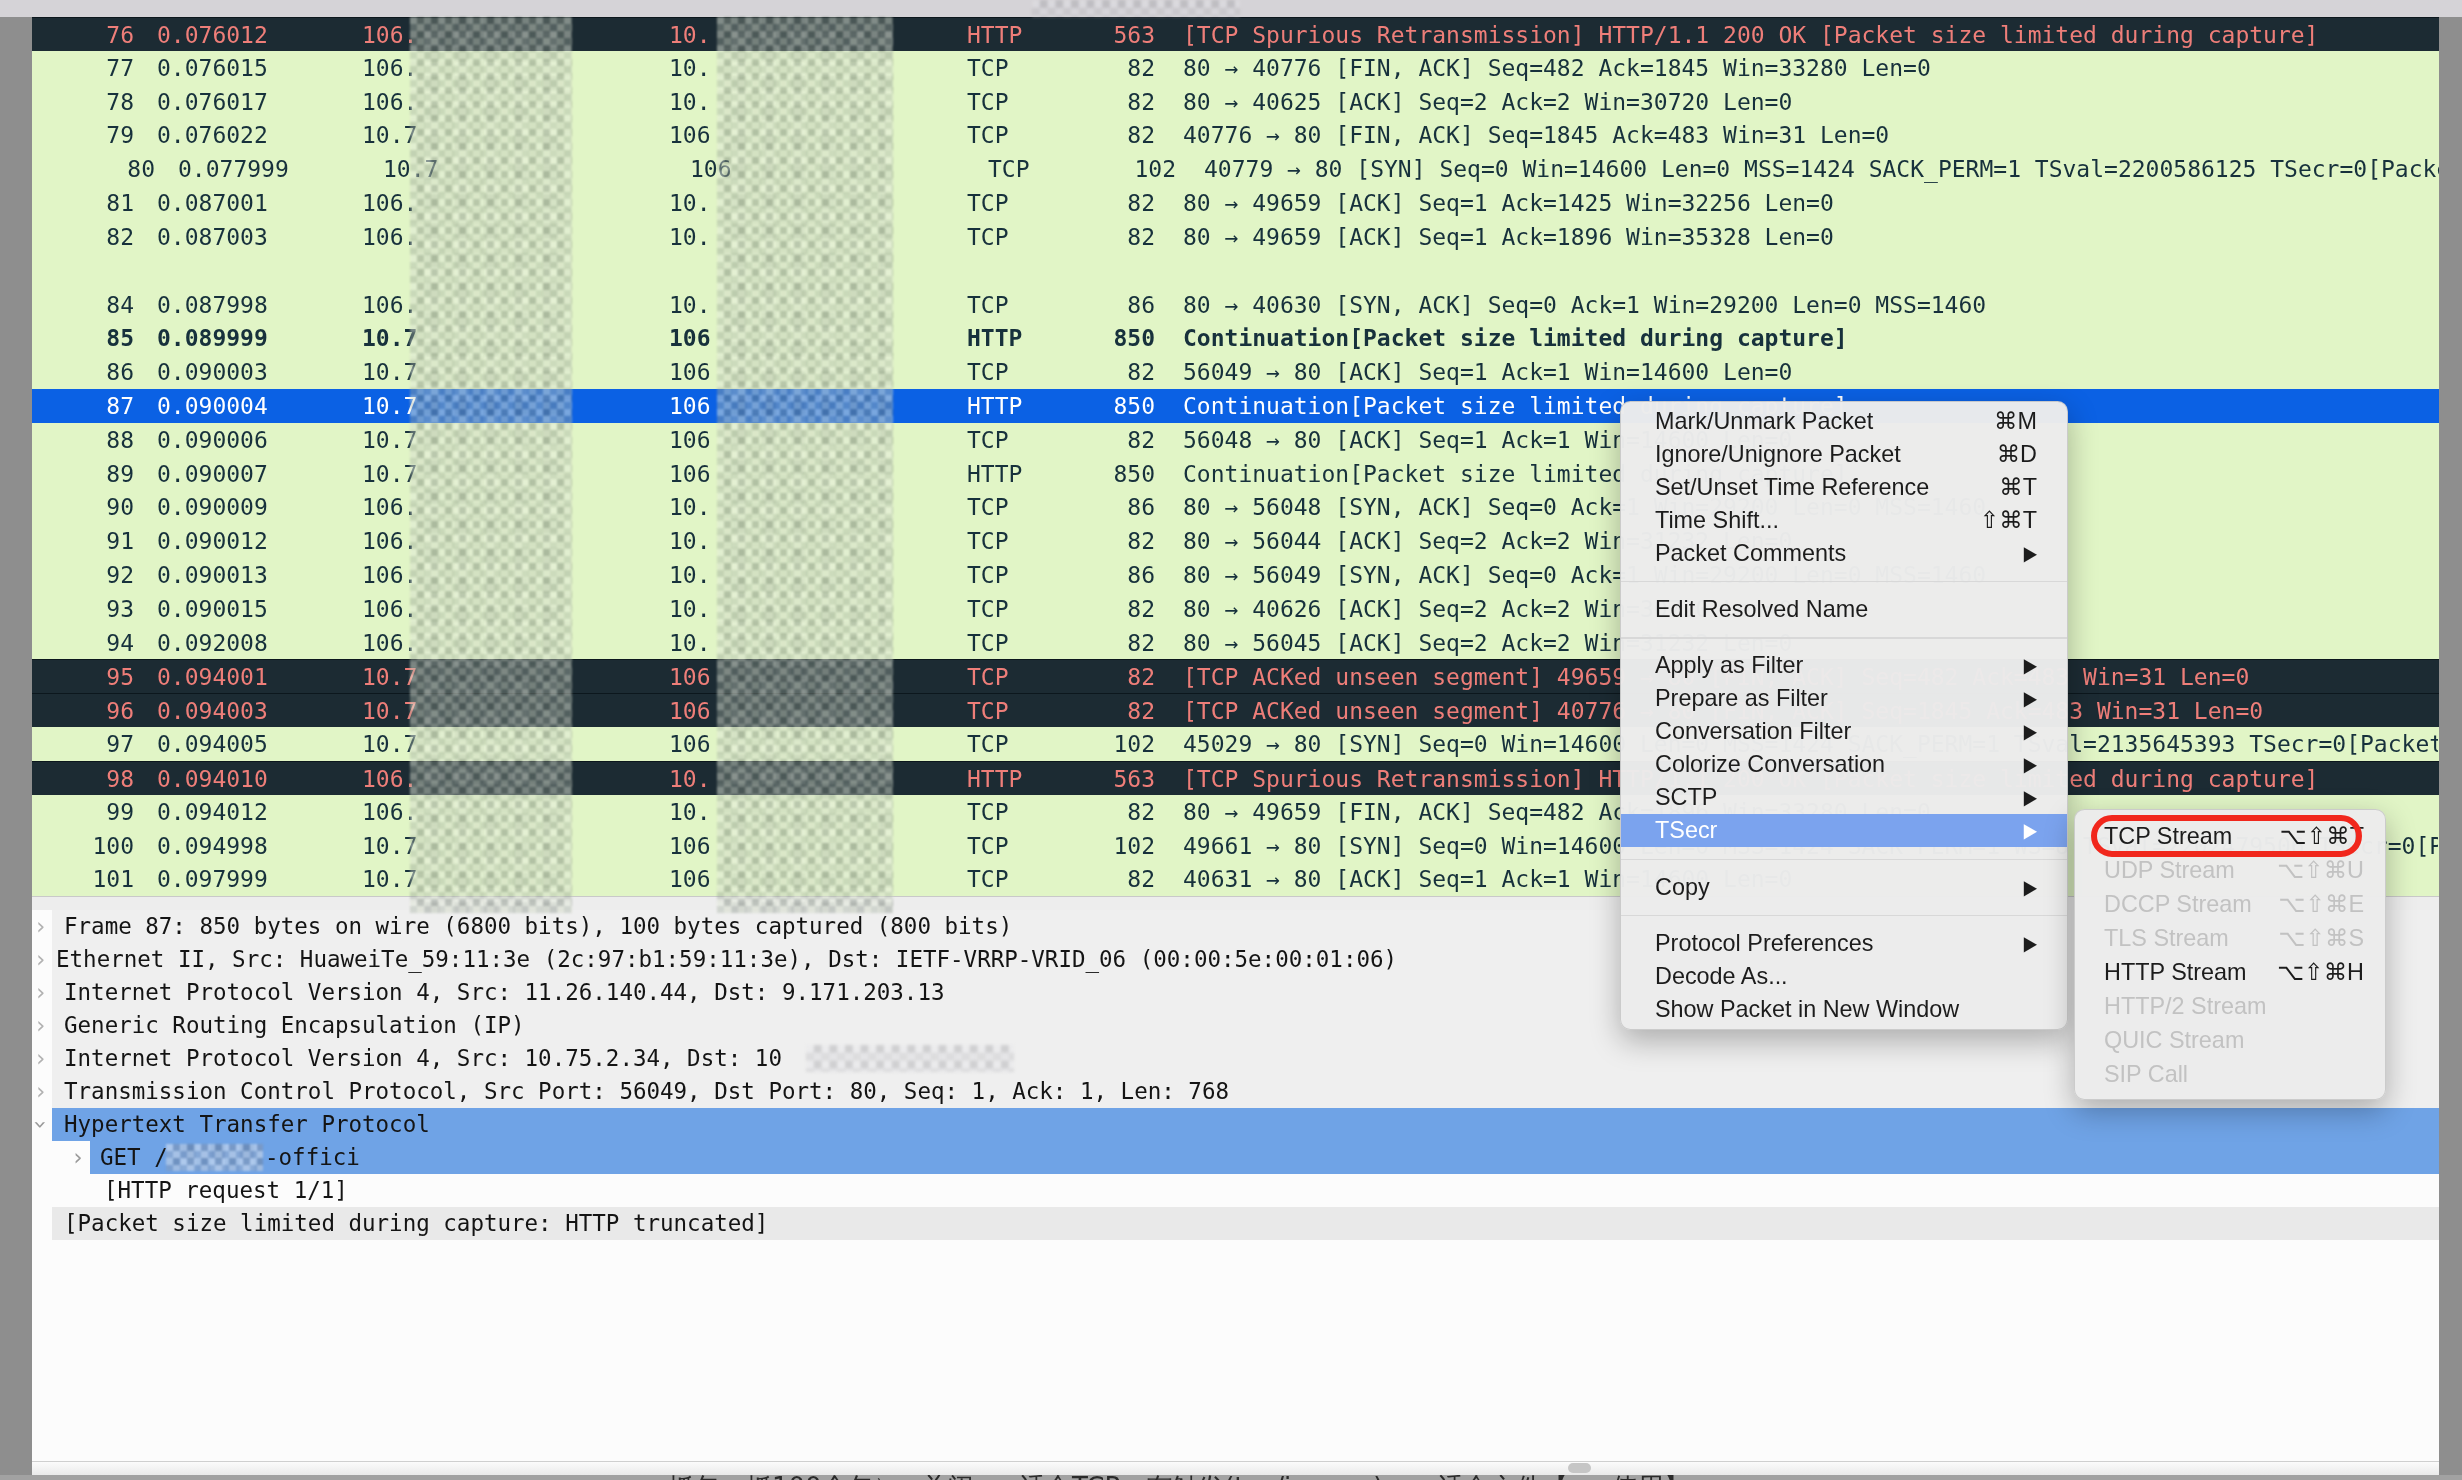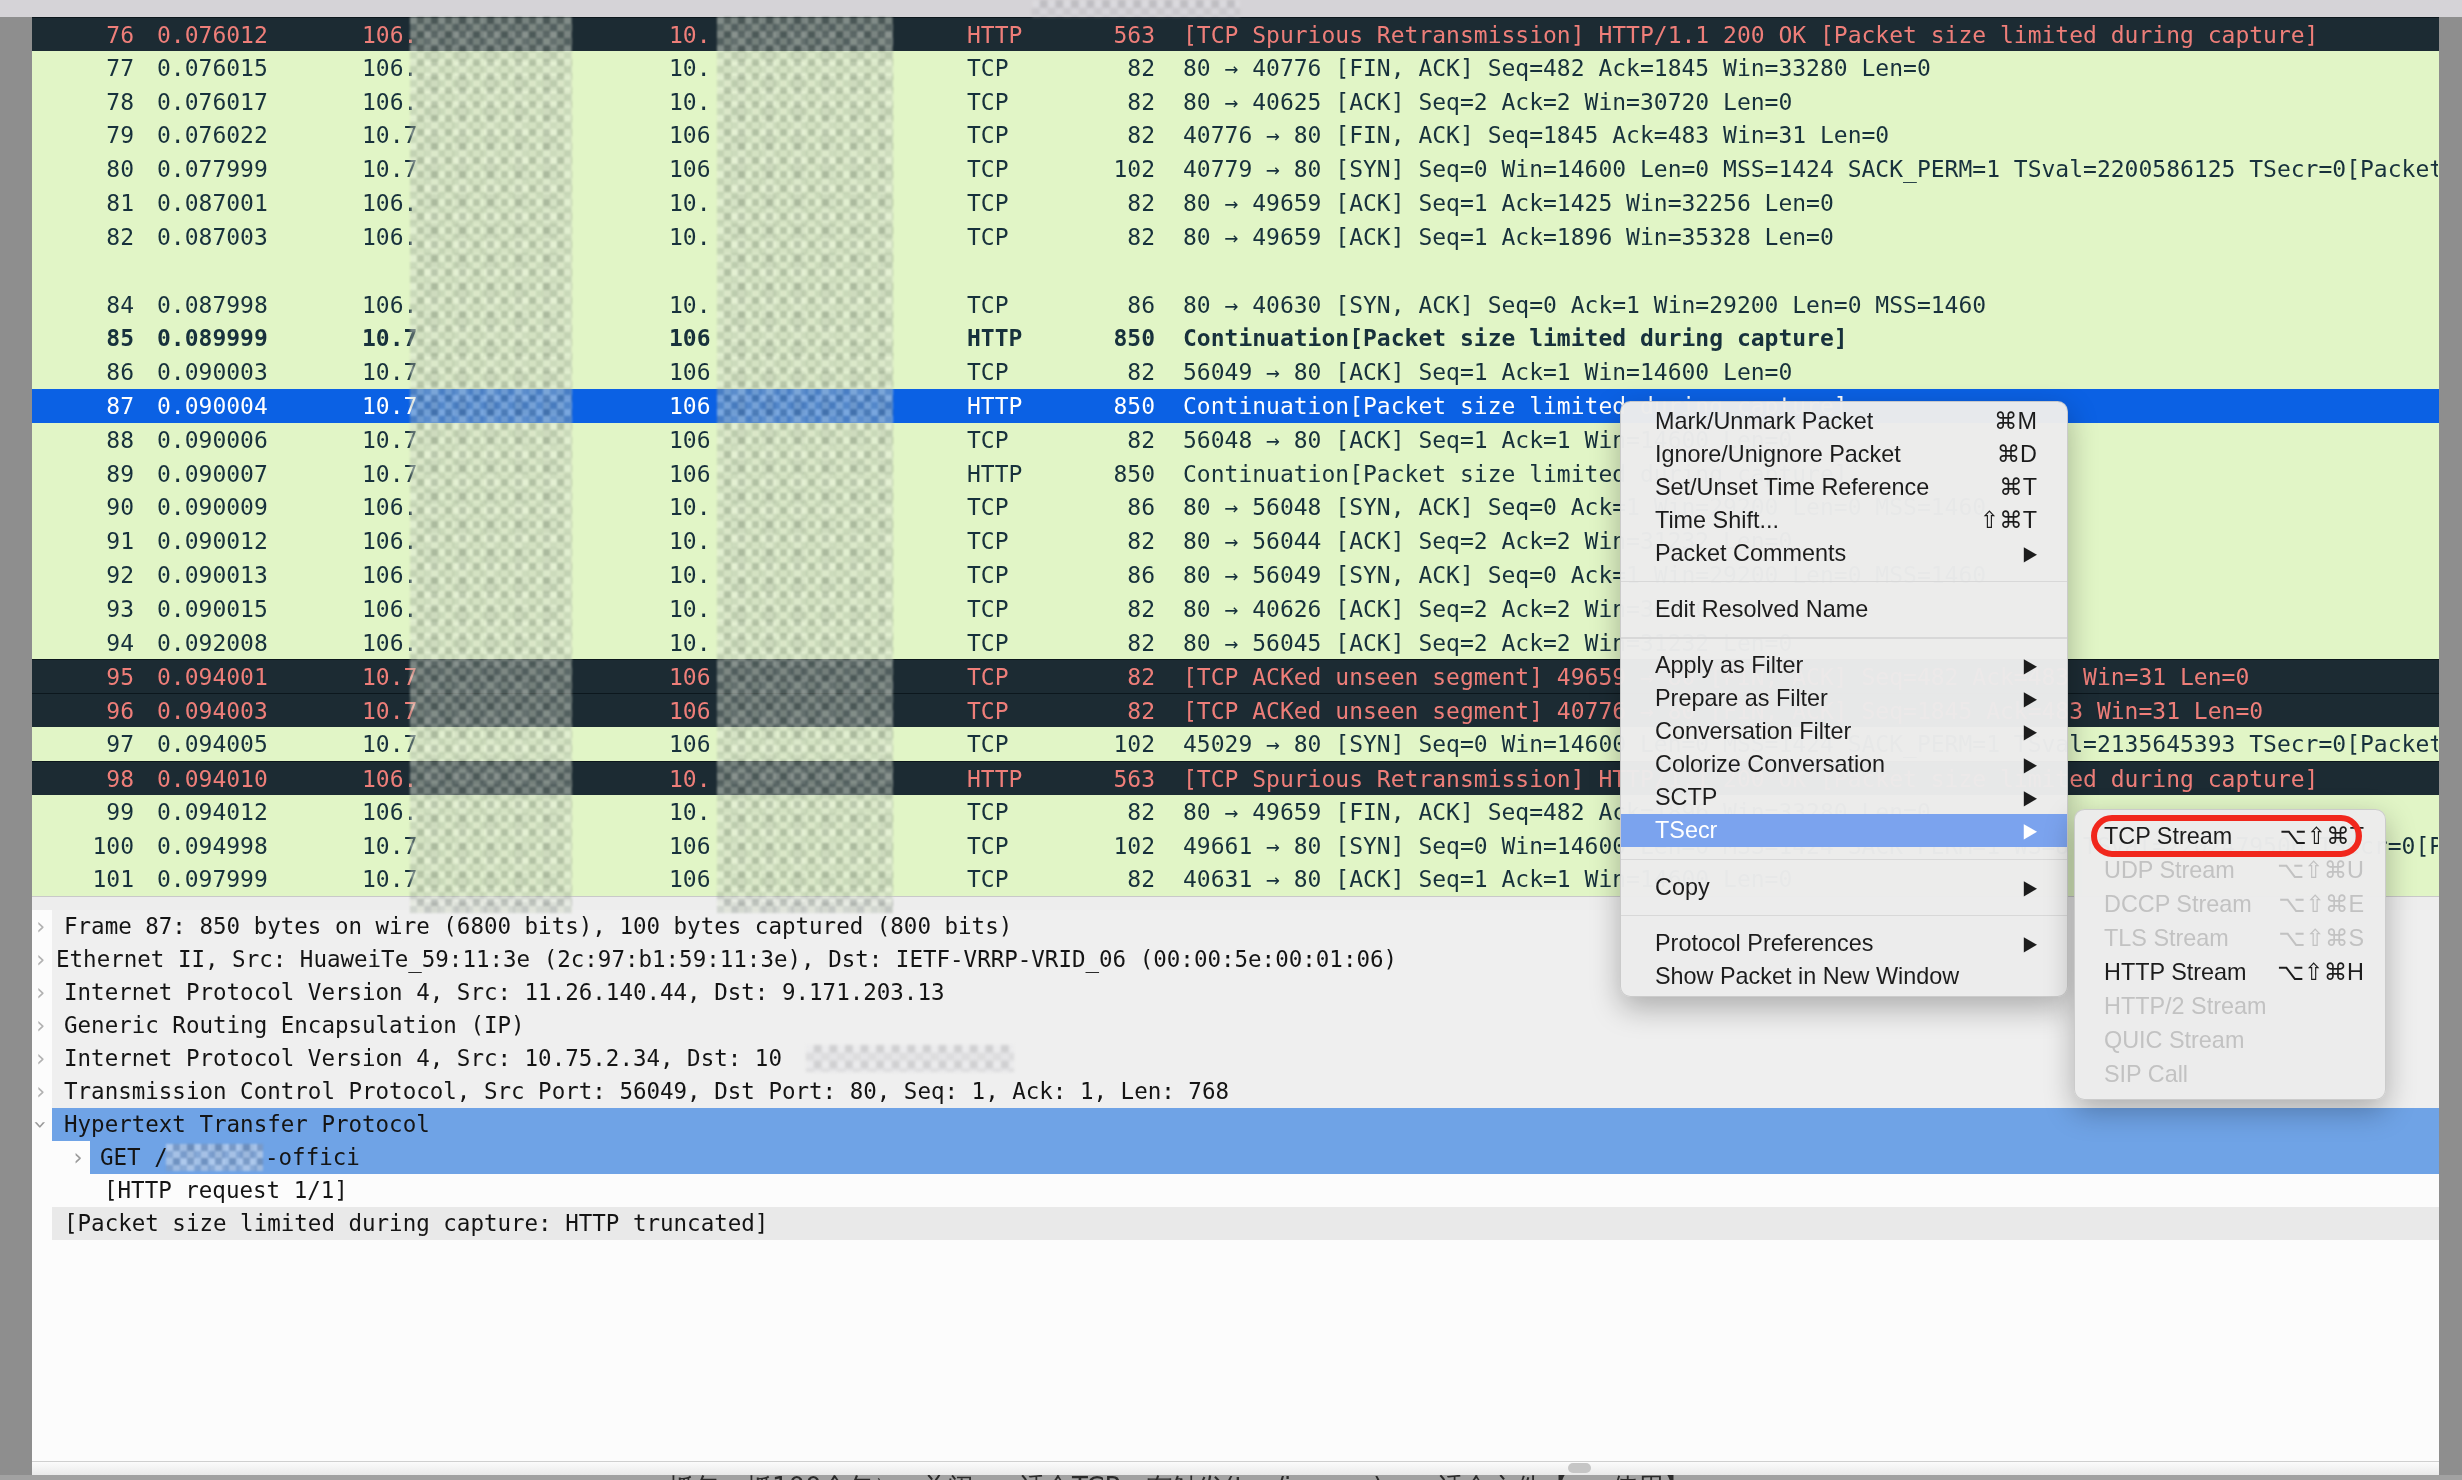--- a/index.html
+++ b/index.html
@@ -80,21 +80,21 @@
 
 <div id="screen">
   <div class="abs" id="titlebar"></div>
   <div class="abs mosaic mosaic--gray" style="left:1032px;top:0;width:208px;height:16.5px;"></div>
 
   <div class="abs" id="plist">
       <div class="prow t-dark" style="top: 0px;"><span class="c-no">76</span><span class="c-time">0.076012</span><span class="c-src">106.</span><span class="c-dst">10.</span><span class="c-proto">HTTP</span><span class="c-len">563</span><span class="c-info">[TCP Spurious Retransmission] HTTP/1.1 200 OK [Packet size limited during capture]</span></div>
       <div class="prow t-green" style="top: 34px;"><span class="c-no">77</span><span class="c-time">0.076015</span><span class="c-src">106.</span><span class="c-dst">10.</span><span class="c-proto">TCP</span><span class="c-len">82</span><span class="c-info">80 → 40776 [FIN, ACK] Seq=482 Ack=1845 Win=33280 Len=0</span></div>
       <div class="prow t-green" style="top: 68px;"><span class="c-no">78</span><span class="c-time">0.076017</span><span class="c-src">106.</span><span class="c-dst">10.</span><span class="c-proto">TCP</span><span class="c-len">82</span><span class="c-info">80 → 40625 [ACK] Seq=2 Ack=2 Win=30720 Len=0</span></div>
       <div class="prow t-green" style="top: 101px;"><span class="c-no">79</span><span class="c-time">0.076022</span><span class="c-src">10.7</span><span class="c-dst">106</span><span class="c-proto">TCP</span><span class="c-len">82</span><span class="c-info">40776 → 80 [FIN, ACK] Seq=1845 Ack=483 Win=31 Len=0</span></div>
-      <div class="prow t-green" style="top: 135px;"><span class="c-no">80</span><span class="c-time">0.077999</span><span class="c-src">10.7</span><span class="c-dst">106</span><span class="c-proto">TCP</span><span class="c-len">102</span><span class="c-info">40779 → 80 [SYN] Seq=0 Win=14600 Len=0 MSS=1424 SACK_PERM=1 TSval=2200586125 TSecr=0[Packet size limited during capture]</span></div>
+      <div class="prow t-green" style="top: 135px; margin-left: 21px;"><span class="c-no">80</span><span class="c-time">0.077999</span><span class="c-src">10.7</span><span class="c-dst">106</span><span class="c-proto">TCP</span><span class="c-len">102</span><span class="c-info">40779 → 80 [SYN] Seq=0 Win=14600 Len=0 MSS=1424 SACK_PERM=1 TSval=2200586125 TSecr=0[Packet size limited during capture]</span></div>
       <div class="prow t-green" style="top: 169px;"><span class="c-no">81</span><span class="c-time">0.087001</span><span class="c-src">106.</span><span class="c-dst">10.</span><span class="c-proto">TCP</span><span class="c-len">82</span><span class="c-info">80 → 49659 [ACK] Seq=1 Ack=1425 Win=32256 Len=0</span></div>
       <div class="prow t-green" style="top: 203px;"><span class="c-no">82</span><span class="c-time">0.087003</span><span class="c-src">106.</span><span class="c-dst">10.</span><span class="c-proto">TCP</span><span class="c-len">82</span><span class="c-info">80 → 49659 [ACK] Seq=1 Ack=1896 Win=35328 Len=0</span></div>
       <div class="prow t-green" style="top: 237px; margin-top: 44px;"><span class="c-no">83</span><span class="c-time">0.087992</span><span class="c-src">10.7</span><span class="c-dst">106</span><span class="c-proto">TCP</span><span class="c-len">82</span><span class="c-info">40630 → 80 [ACK] Seq=1 Ack=1 Win=14600 Len=0</span></div>
       <div class="prow t-green" style="top: 271px;"><span class="c-no">84</span><span class="c-time">0.087998</span><span class="c-src">106.</span><span class="c-dst">10.</span><span class="c-proto">TCP</span><span class="c-len">86</span><span class="c-info">80 → 40630 [SYN, ACK] Seq=0 Ack=1 Win=29200 Len=0 MSS=1460</span></div>
       <div class="prow t-green" style="top: 304px; font-weight: bold;"><span class="c-no">85</span><span class="c-time">0.089999</span><span class="c-src">10.7</span><span class="c-dst">106</span><span class="c-proto">HTTP</span><span class="c-len">850</span><span class="c-info">Continuation[Packet size limited during capture]</span></div>
       <div class="prow t-green" style="top: 338px;"><span class="c-no">86</span><span class="c-time">0.090003</span><span class="c-src">10.7</span><span class="c-dst">106</span><span class="c-proto">TCP</span><span class="c-len">82</span><span class="c-info">56049 → 80 [ACK] Seq=1 Ack=1 Win=14600 Len=0</span></div>
       <div class="prow t-sel" style="top: 372px;"><span class="c-no">87</span><span class="c-time">0.090004</span><span class="c-src">10.7</span><span class="c-dst">106</span><span class="c-proto">HTTP</span><span class="c-len">850</span><span class="c-info">Continuation[Packet size limited during capture]</span></div>
       <div class="prow t-green" style="top: 406px;"><span class="c-no">88</span><span class="c-time">0.090006</span><span class="c-src">10.7</span><span class="c-dst">106</span><span class="c-proto">TCP</span><span class="c-len">82</span><span class="c-info">56048 → 80 [ACK] Seq=1 Ack=1 Win=14600 Len=0</span></div>
       <div class="prow t-green" style="top: 440px;"><span class="c-no">89</span><span class="c-time">0.090007</span><span class="c-src">10.7</span><span class="c-dst">106</span><span class="c-proto">HTTP</span><span class="c-len">850</span><span class="c-info">Continuation[Packet size limited during capture]</span></div>
       <div class="prow t-green" style="top: 473px;"><span class="c-no">90</span><span class="c-time">0.090009</span><span class="c-src">106.</span><span class="c-dst">10.</span><span class="c-proto">TCP</span><span class="c-len">86</span><span class="c-info">80 → 56048 [SYN, ACK] Seq=0 Ack=1 Win=29200 Len=0 MSS=1460</span></div>
@@ -195,20 +195,23 @@
       <div class="mi">
         <span class="lab">Copy</span>
         <span class="arrow">▶</span>
       </div>
       <div class="msep"></div>
       <div class="mi">
         <span class="lab">Protocol Preferences</span>
         <span class="arrow">▶</span>
       </div>
       <div class="mi">
+        <span class="lab">Decode As...</span>
+      </div>
+      <div class="mi">
         <span class="lab">Show Packet in New Window</span>
       </div>
     </div>
   <div class="menu" id="submenu">
       <div class="mi smi">
         <span class="lab">TCP Stream</span>
         <span class="sc">⌥⇧⌘T</span>
       </div>
       <div class="mi smi dis">
         <span class="lab">UDP Stream</span>

